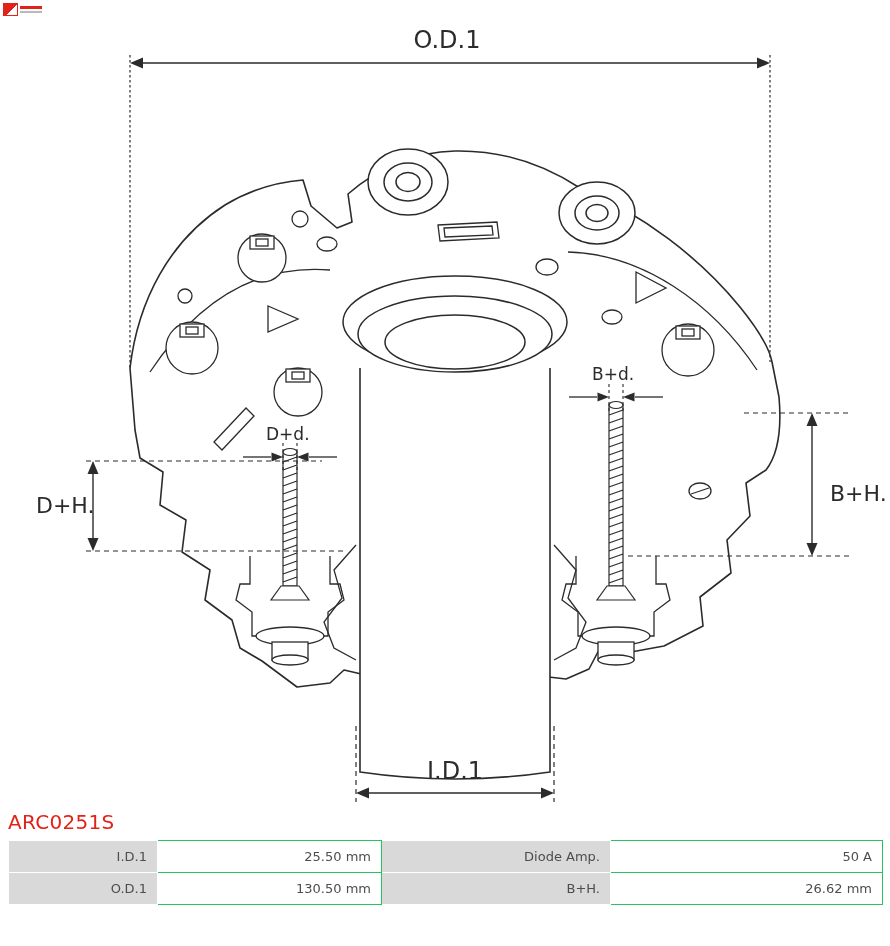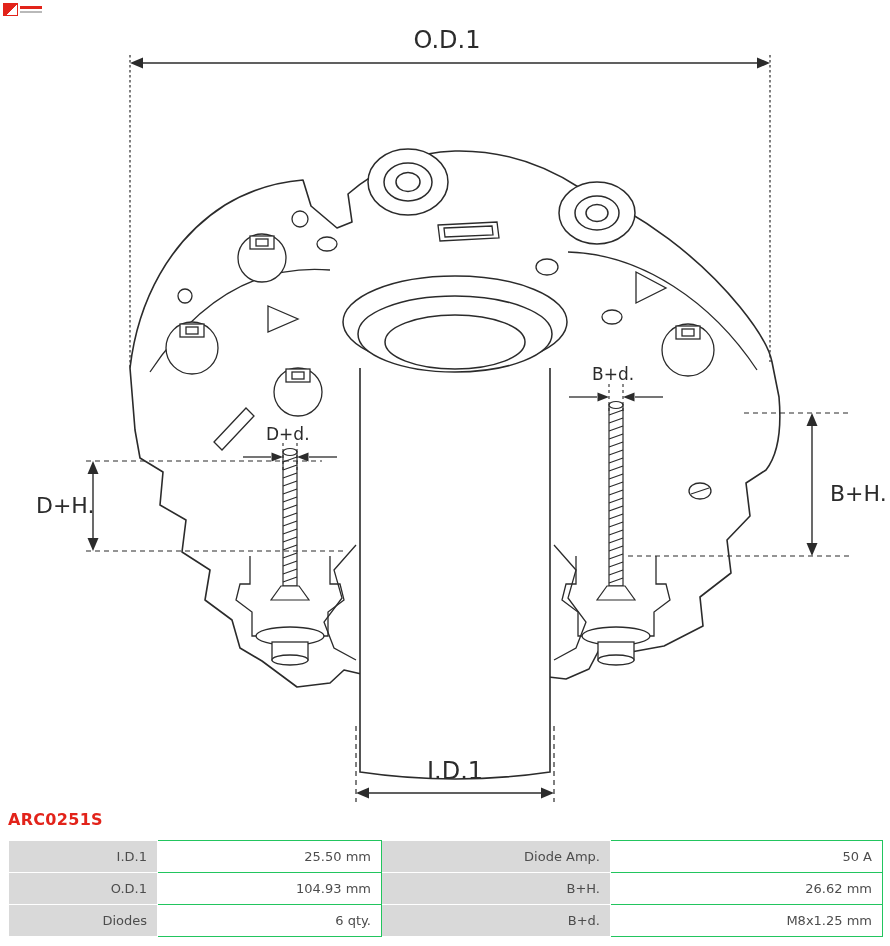--- a/index.html
+++ b/index.html
@@ -2,21 +2,21 @@
 <html><head>
 <meta charset="utf-8">
 <style>
   html,body{margin:0;padding:0;background:#fff;}
   body{width:890px;height:946px;position:relative;font-family:"DejaVu Sans",sans-serif;overflow:hidden;}
   .logo{position:absolute;top:3px;left:3px;display:flex;gap:2px;align-items:center;height:13px;}
   .logo-mark{width:13px;height:11px;border:1px solid #e2231a;background:linear-gradient(135deg,#e2231a 55%,#fff 55%);}
   .logo-lines{width:22px;height:11px;background:linear-gradient(#fff 0 2px,#e2231a 2px 5px,#fff 5px 7px,#b9b9b9 7px 9px,#fff 9px);}
   .drawing{position:absolute;top:0;left:0;}
   svg text{font-family:"DejaVu Sans",sans-serif;fill:#2b2b2b;}
-  .part-number{position:absolute;left:8px;top:810px;color:#e2231a;font-size:16px;font-weight:bold;letter-spacing:.3px;}
+  .part-number{position:absolute;left:8px;top:810px;color:#e2231a;font-size:20px;font-weight:normal;letter-spacing:.3px;}
   .spec-table{position:absolute;left:8px;top:840px;width:874px;border-collapse:collapse;table-layout:fixed;}
   .spec-table td{padding:8px 10px;font-size:13px;color:#4d4d4d;text-align:right;white-space:nowrap;overflow:hidden;}
   .spec-table td.label{background:#d9d9d9;border:1px solid #fff;}
   .spec-table td.value{background:#fff;border:1px solid #22c55e;}
 </style>
 </head>
 <body>
 
 <div class="logo">
   <span class="logo-mark"></span>
@@ -193,24 +193,18 @@
     </colgroup>
   <tbody>
     <tr>
       <td class="label">I.D.1</td>
       <td class="value">25.50 mm</td>
       <td class="label">Diode Amp.</td>
       <td class="value">50 A</td>
     </tr>
     <tr>
       <td class="label">O.D.1</td>
-      <td class="value">104.93 mm</td>
+      <td class="value">130.50 mm</td>
       <td class="label">B+H.</td>
       <td class="value">26.62 mm</td>
     </tr>
-    <tr>
-      <td class="label">Diodes</td>
-      <td class="value">6 qty.</td>
-      <td class="label">B+d.</td>
-      <td class="value">M8x1.25 mm</td>
-    </tr>
   </tbody>
 </table>
 
 </body></html>

